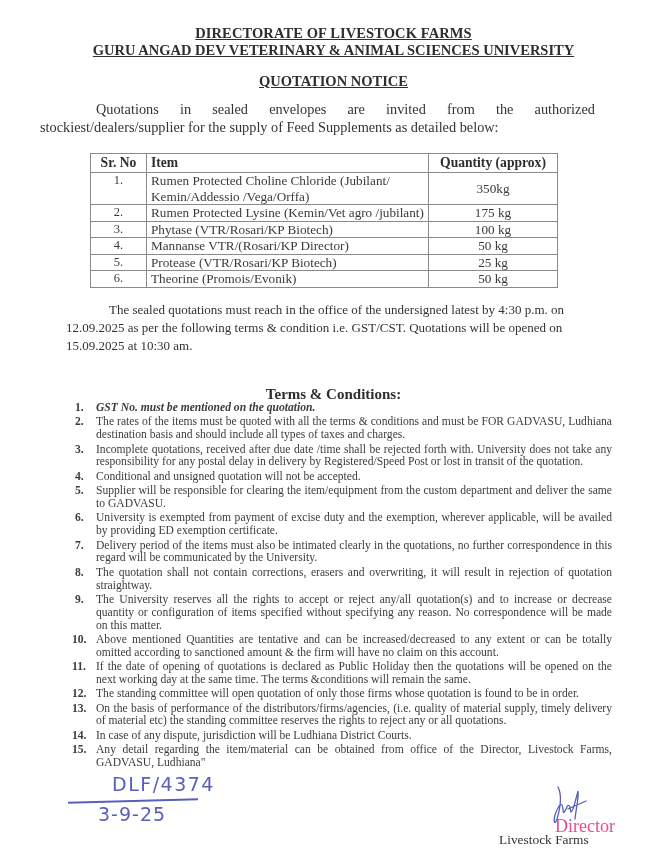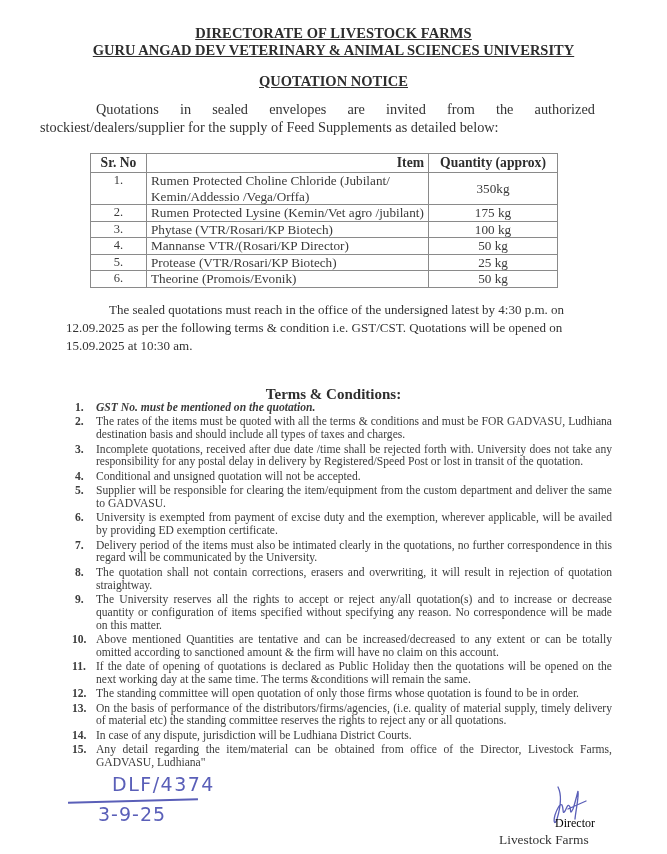--- a/index.html
+++ b/index.html
@@ -20,21 +20,21 @@
     .intro .l1 { display: flex; justify-content: space-between; padding-left: 56px; }
     .intro .l2 { white-space: nowrap; }
 
     table.items {
       position: absolute; left: 90px; top: 153px; width: 468px;
       border-collapse: collapse; font-size: 13.2px; color: #3a3a3a;
     }
     table.items th, table.items td { border: 1px solid #8a8a8a; padding: 0 4px; line-height: 15.5px; vertical-align: middle; }
     table.items th { font-weight: bold; font-size: 13.6px; height: 19px; color: #2e2e2e; }
     table.items th.c-sr { width: 56px; text-align: center; }
-    table.items th.c-item { text-align: right; width: 282px; }
+    table.items th.c-item { text-align: left; width: 282px; }
     table.items th.c-qty { text-align: center; }
     table.items td.sr { text-align: center; vertical-align: top; font-size: 12.5px; }
     table.items td.qty { text-align: center; }
     table.items td.item { padding-left: 4px; }
 
     .deadline { position: absolute; left: 56px; width: 560px; top: 301px; font-size: 13px; line-height: 18px; margin-left: 10px; }
     .deadline .line { white-space: nowrap; }
     .deadline .ind { padding-left: 43px; }
 
     .terms-title { position: absolute; left: 0; width: 667px; top: 386px; text-align: center; font-weight: bold; font-size: 15px; color: #2e2e2e; }
@@ -44,21 +44,21 @@
     ol.terms li .num { position: absolute; left: -3px; top: 0; font-weight: bold; width: 18px; }
     ol.terms li .num.two { left: -6px; }
     ol.terms li.italic .txt { font-style: italic; font-weight: bold; }
 
     .hand { position: absolute; font-family: "DejaVu Sans", sans-serif; color: #5a5fb8; font-weight: normal; }
     .hand.ref { left: 72px; top: 773px; font-size: 19px; letter-spacing: 1.5px; margin-left: 40px; }
     .hand.date { left: 98px; top: 803px; font-size: 19px; letter-spacing: 1px; }
     .hand-line { position: absolute; left: 68px; top: 800px; width: 130px; height: 1.6px; background: #5a5fb8; transform: rotate(-1.6deg); }
 
     .sig { position: absolute; left: 548px; top: 785px; width: 40px; height: 45px; }
-    .sign-title { position: absolute; top: 816px; left: 555px; font-size: 12px; color: #000000; }
+    .sign-title { position: absolute; top: 816px; left: 555px; font-size: 18px; color: #ec4899; }
     .sign-org { position: absolute; top: 832px; left: 499px; font-size: 13.4px; color: #333; }
   </style>
 </head>
 <body>
 
 <div class="page">
 
   <div class="hdr hdr1">DIRECTORATE OF LIVESTOCK FARMS</div>
   <div class="hdr hdr2">GURU ANGAD DEV VETERINARY &amp; ANIMAL SCIENCES UNIVERSITY</div>
   <div class="hdr hdr3">QUOTATION  NOTICE</div>

